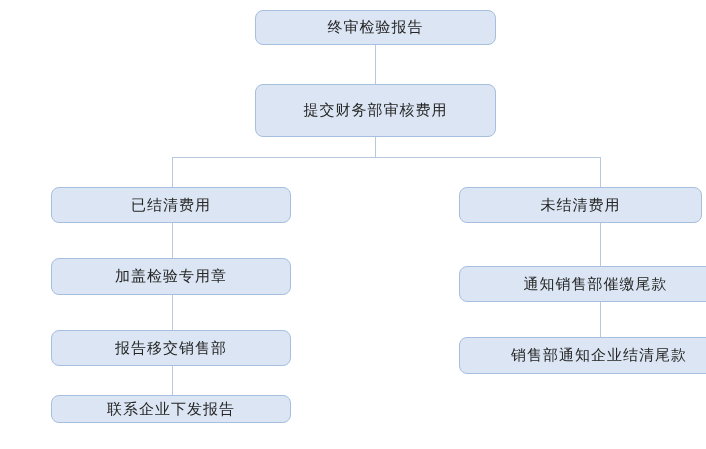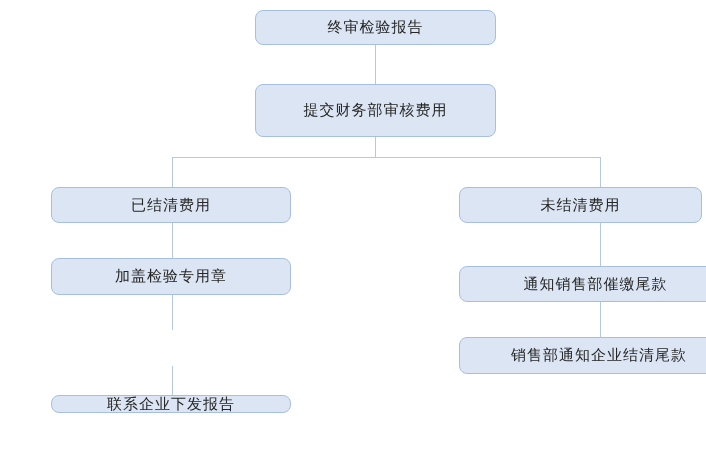--- a/index.html
+++ b/index.html
@@ -36,21 +36,21 @@
   }
   .connector.v { width: 1px; }
   .connector.h { height: 1px; }
 
   
   #n-final-report        { left: 211px; top: 10px;  width: 241px; height: 35px; }
   #n-submit-finance      { left: 211px; top: 84px;  width: 241px; height: 53px; }
   #n-settled             { left: 7px;   top: 187px; width: 240px; height: 36px; }
   #n-stamp-seal          { left: 7px;   top: 258px; width: 240px; height: 37px; }
   #n-transfer-sales      { left: 7px;   top: 330px; width: 240px; height: 36px; }
-  #n-contact-enterprise  { left: 7px;   top: 395px; width: 240px; height: 18px; }
+  #n-contact-enterprise  { left: 7px;   top: 395px; width: 240px; height: 28px; }
   #n-unsettled           { left: 415px; top: 187px; width: 243px; height: 36px; }
   #n-notify-sales        { left: 415px; top: 266px; width: 273px; height: 36px; }
   #n-sales-notify        { left: 415px; top: 337px; width: 280px; height: 37px; }
 
   
   #c-top-to-submit       { left: 331px; top: 45px;  height: 39px; }
   #c-submit-to-branch    { left: 331px; top: 120px; height: 37px; }
   #c-branch-horizontal   { left: 128px; top: 157px; width: 429px; }
   #c-branch-left-drop    { left: 128px; top: 157px; height: 30px; }
   #c-branch-right-drop   { left: 556px; top: 157px; height: 30px; }
@@ -73,18 +73,19 @@
   <div class="connector v" id="c-settled-to-stamp"></div>
   <div class="connector v" id="c-stamp-to-transfer"></div>
   <div class="connector v" id="c-transfer-to-contact"></div>
   <div class="connector v" id="c-unsettled-to-notify"></div>
   <div class="connector v" id="c-notify-to-sales"></div>
 
   <div class="node" id="n-final-report">终审检验报告</div>
   <div class="node" id="n-submit-finance">提交财务部审核费用</div>
   <div class="node" id="n-settled">已结清费用</div>
   <div class="node" id="n-stamp-seal">加盖检验专用章</div>
+  <div class="node" id="n-transfer-sales">报告移交销售部</div>
   <div class="node" id="n-contact-enterprise">联系企业下发报告</div>
   <div class="node" id="n-unsettled">未结清费用</div>
   <div class="node" id="n-notify-sales">通知销售部催缴尾款</div>
   <div class="node" id="n-sales-notify">销售部通知企业结清尾款</div>
 
 </div>
 
 </body></html>

